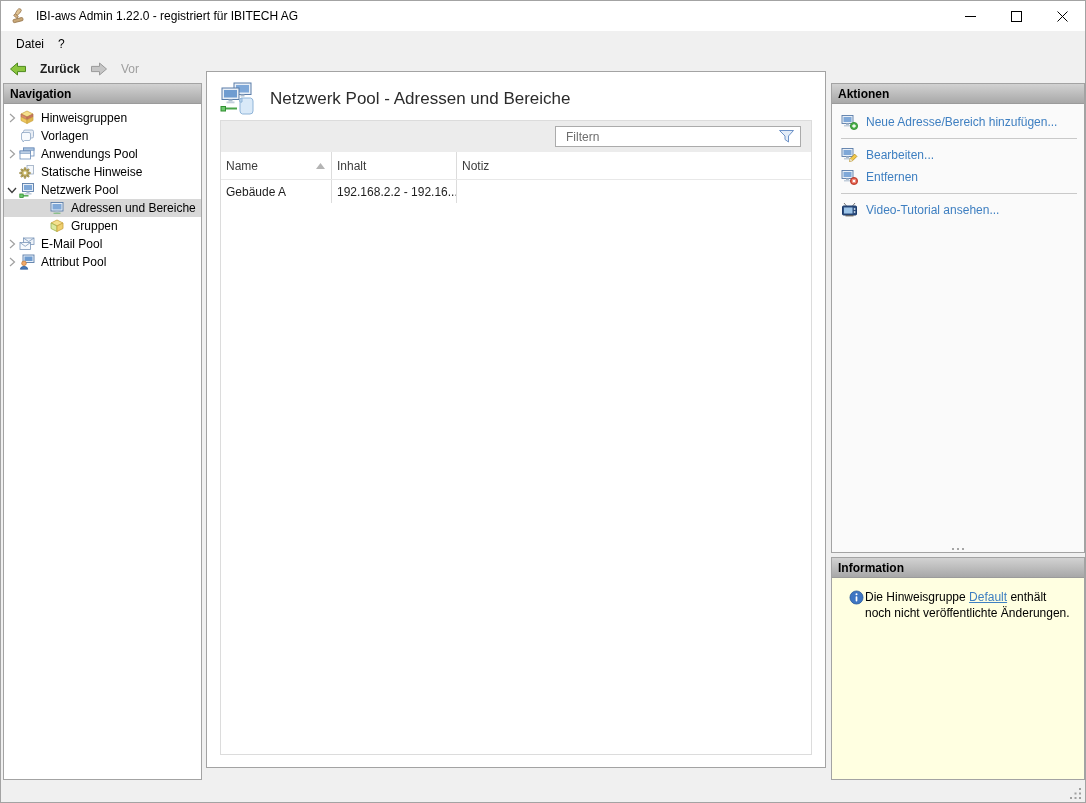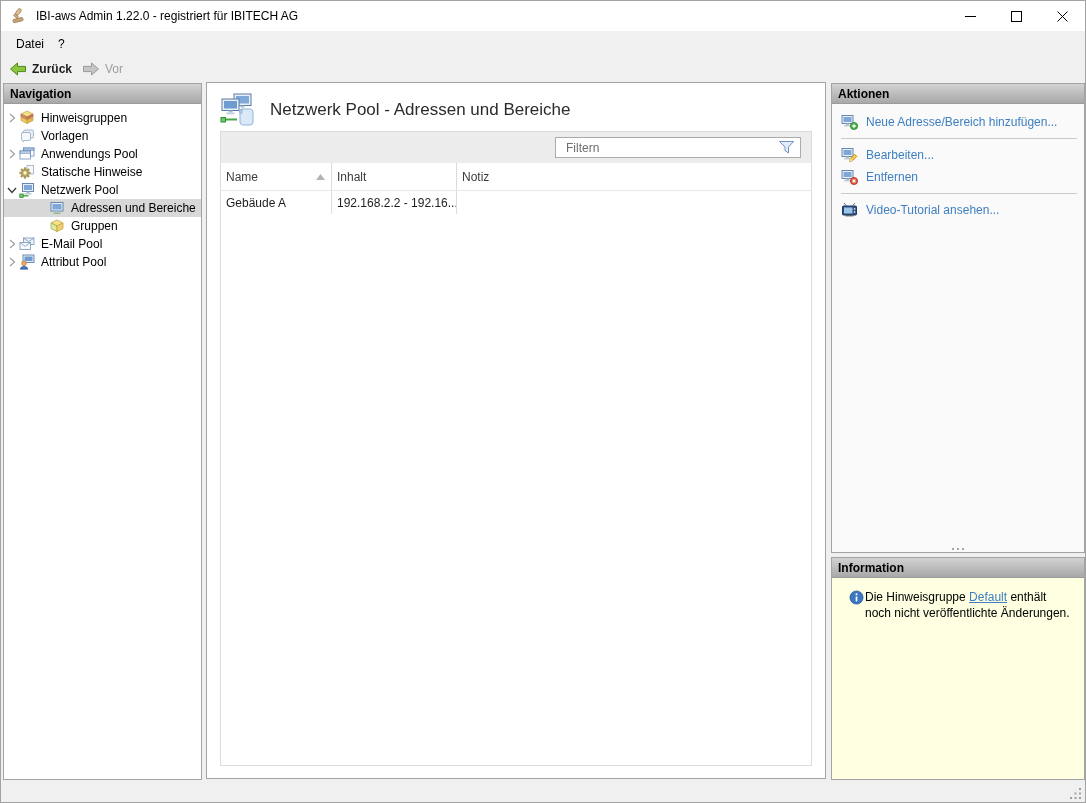--- a/index.html
+++ b/index.html
@@ -15,32 +15,32 @@
   .title-text { font-size:12px; }
   .win-controls { position:absolute; right:0; top:0; height:30px; display:flex; }
   .ctrl { width:46px; height:30px; display:flex; align-items:center; justify-content:center; }
 
   
   .menubar { position:absolute; left:0; top:30px; width:100%; height:25px;
              display:flex; align-items:center; padding-left:8px; }
   .menu-item { padding:4px 7px; }
   .toolbar { position:absolute; left:0; top:55px; width:100%; height:26px;
              display:flex; align-items:center; padding-left:8px; gap:10px; }
-  .tool-btn { display:flex; align-items:center; gap:5px; }
+  .tool-btn { display:flex; align-items:center; gap:13px; }
   .back-label { font-weight:bold; color:#1E1E1E; }
   .fwd-label { color:#9E9E9E; }
 
   
   .panel { position:absolute; background:#fff; border:1px solid #A3A3A3; }
   .panel-header { height:20px; background:linear-gradient(#D2D2D2,#A8A8A8);
                   font-weight:bold; display:flex; align-items:center; padding-left:6px;
                   border-bottom:1px solid #9B9B9B; }
 
   .nav-panel { left:2px; top:82px; width:199px; height:697px; }
-  .main-panel { left:205px; top:81px; width:620px; height:697px; }
+  .main-panel { left:205px; top:70px; width:620px; height:697px; }
   .actions-panel { left:830px; top:82px; width:254px; height:470px; background:#FAFAFA; }
   .info-panel { left:830px; top:556px; width:254px; height:223px; background:#FFFFE1; }
 
   
   .tree { padding-top:5px; }
   .tree-row { height:18px; display:flex; align-items:center; cursor:default; }
   .tree-row.lvl1 { }
   .tree-row.lvl2 { padding-left:45px; }
   .chev { width:15px; height:15px; flex:none; display:flex; align-items:center; justify-content:center; }
   .ticon { width:16px; height:16px; flex:none; margin-right:6px; }

